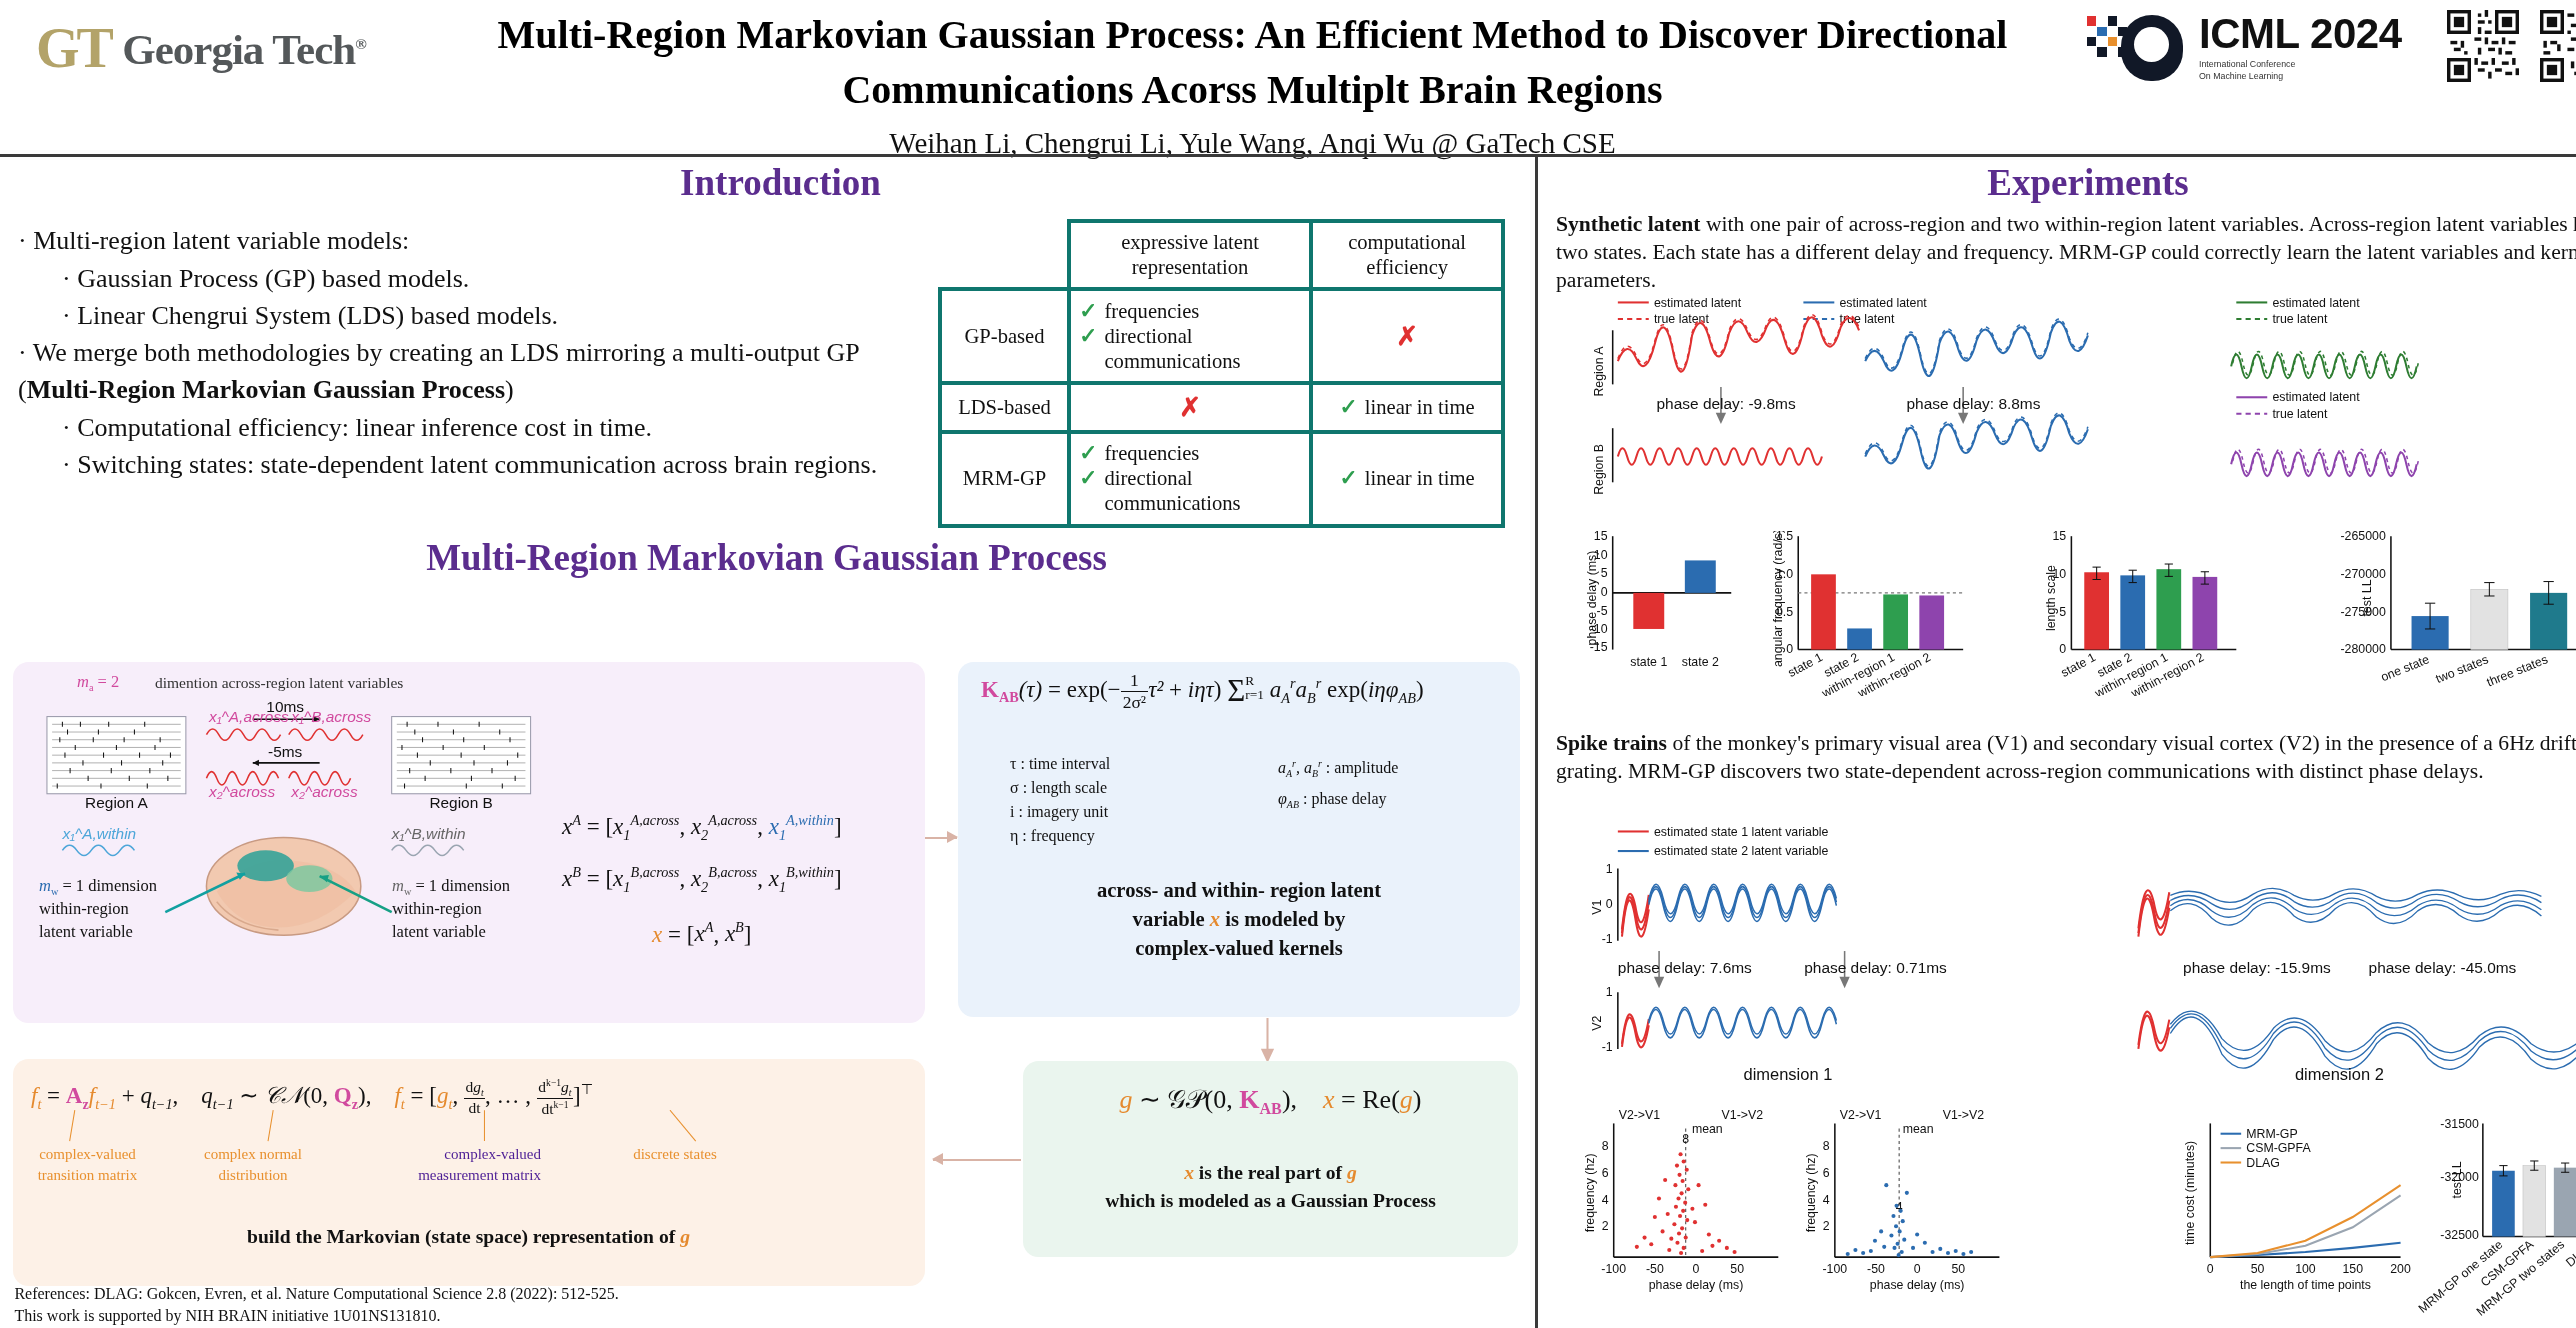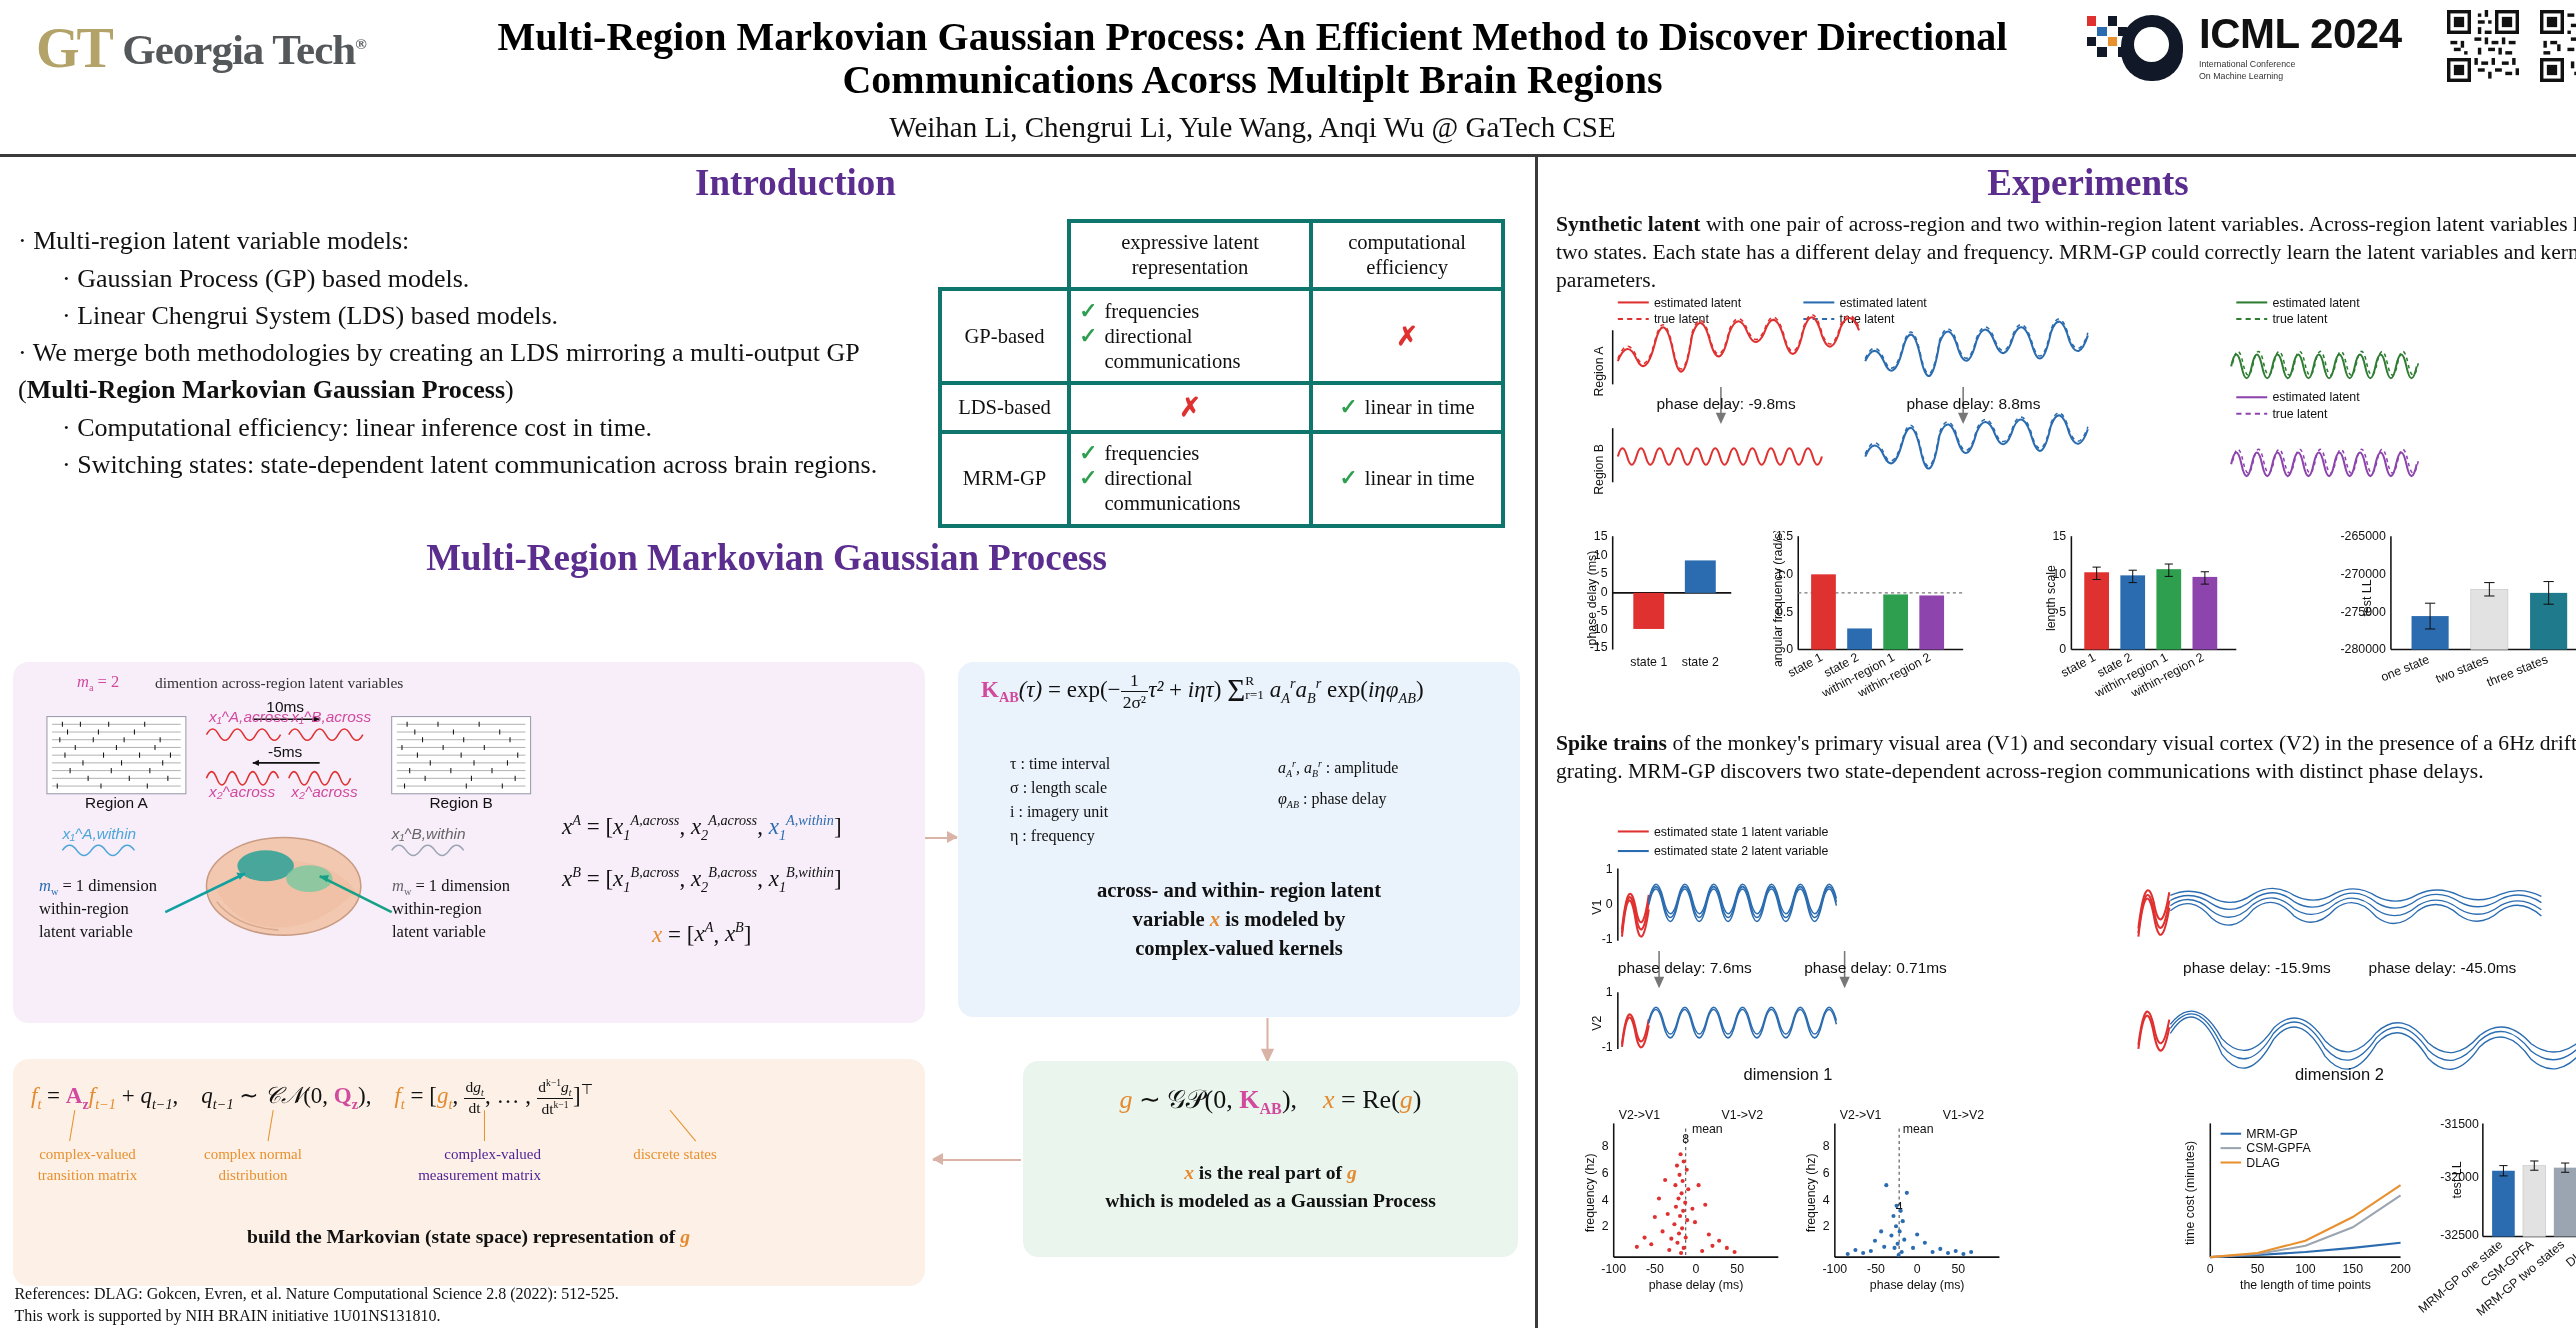--- a/index.html
+++ b/index.html
@@ -16,42 +16,42 @@
 
   
   .header { position:absolute; left:0; top:0; width:2638px; height:155px; background:#fff; }
   .gt-logo { position:absolute; left:36px; top:15.5px; width:392px; height:67px; display:flex; align-items:center; gap:9.3px; }
   .gt-mark { width:77px; height:62px; position:relative; }
   .gt-mark .gt-text { font-family:"Liberation Serif", serif; font-weight:bold; font-size:56px; color:#B3A369; letter-spacing:-3.1px; line-height:61px; }
   .gt-word { font-family:"Liberation Serif", serif; font-weight:bold; font-size:43px; color:#54585A; letter-spacing:-1px; }
   .gt-word .reg { font-size:15.5px; vertical-align:super; }
 
   .title-block { position:absolute; left:428px; top:7.2px; width:1649px; text-align:center; }
-  .ptitle { font-family:"Liberation Serif", serif; font-weight:bold; font-size:40px; line-height:43px; color:#000;margin-top:8px; }
+  .ptitle { font-family:"Liberation Serif", serif; font-weight:bold; font-size:40px; line-height:55px; color:#000; }
   .pauthors { margin-top:10.3px; font-family:"Liberation Serif", serif; font-size:29px; color:#111; }
 
   .icml { position:absolute; left:2087px; top:9.3px; width:330px; height:77px; }
   .icml-mark { position:absolute; left:0; top:4.1px; width:108px; height:67px; }
   .icml-dots { position:absolute; left:0; top:3.1px; width:40px; height:40px; display:grid; grid-template-columns:repeat(4,9.3px); grid-template-rows:repeat(4,9.3px); gap:1px; }
   .icml-dots i { display:block; width:9.3px; height:9.3px; background:#123; }
   .icml-drop { position:absolute; left:34px; top:2.1px; width:62px; height:66px; background:#111827; border-radius:31px 31px 30px 30px; }
   .icml-drop:after { content:""; position:absolute; left:13.4px; top:11.3px; width:35px; height:35px; border-radius:50%; background:#fff; }
   .icml-txt { position:absolute; left:112px; top:1px; }
   .icml-big { font-family:"Liberation Sans", sans-serif; font-weight:bold; font-size:42px; letter-spacing:-0.5px; color:#111; }
   .icml-sub { font-size:8.8px; color:#333; line-height:10.3px; margin-top:1px; }
 
   .qr { position:absolute; left:2447px; top:10.3px; width:72px; height:72px; }
   .qr2 { position:absolute; left:2540px; top:10.3px; width:72px; height:72px; }
 
   .hrule { position:absolute; left:0; top:154px; width:2638px; height:2.6px; background:#3a3a3a; }
   .vrule { position:absolute; left:1535px; top:156px; width:2.6px; height:1173px; background:#3a3a3a; }
 
   
   .sec-h { font-family:"Liberation Serif", serif; font-weight:bold; color:#5B2D8E; text-align:center; }
-  #intro-h { position:absolute; left:17px; top:161px; width:1533px; font-size:37px;padding-left:24px; }
+  #intro-h { position:absolute; left:2px; top:161px; width:1533px; font-size:37px;padding-left:24px; }
   #exp-h { position:absolute; left:1538px; top:161px; width:1100px; font-size:37px; }
   #mrmgp-h { position:absolute; left:0; top:536px; width:1533px; font-size:37px; }
 
   
   .bullets { position:absolute; left:18px; top:222px; width:896px; font-family:"Liberation Serif", serif; font-size:26px; line-height:37px; color:#111; }
   .bullets .l1 { margin:0 0 1px 0; }
   .bullets .l2 { margin-left:44px; }
   .bullets b { font-weight:bold; }
 
   

